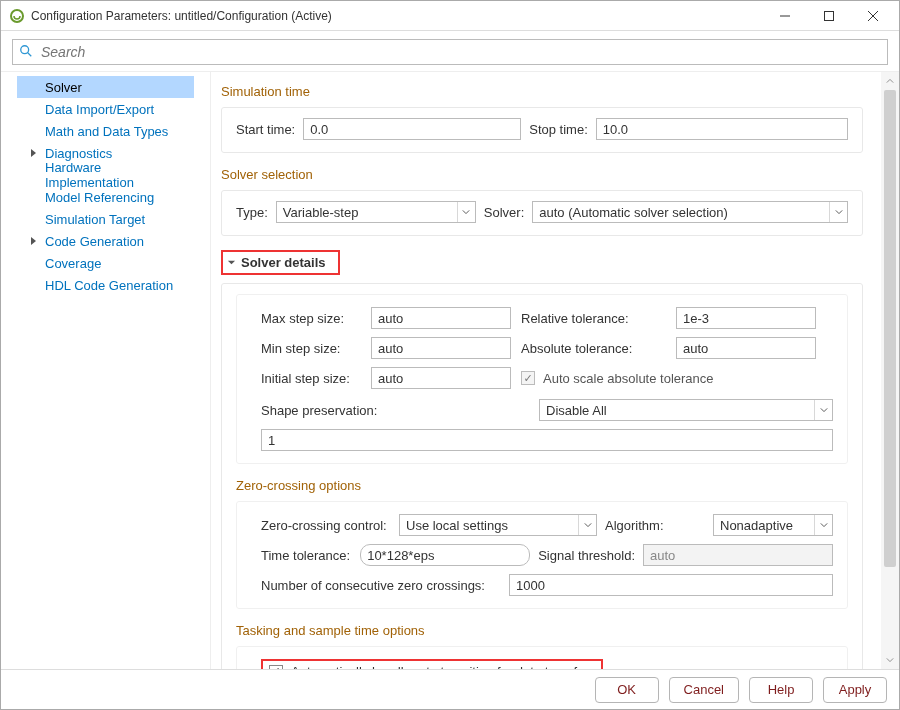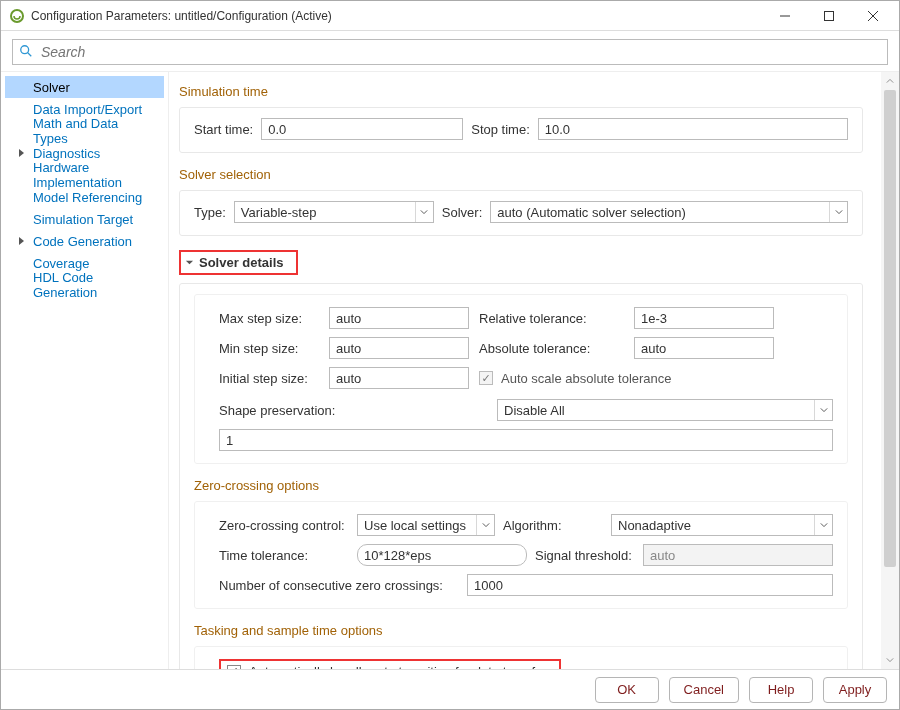--- a/index.html
+++ b/index.html
@@ -36,23 +36,23 @@
     padding: 0 6px;
     background: #fff;
   }
   .search-wrap svg { width: 14px; height: 14px; margin-right: 6px; }
   .search-wrap input {
     border: none; outline: none; flex: 1; font-size: 14px; font-style: italic;
     color: #999; background: transparent;
   }
   .main { flex: 1; display: flex; overflow: hidden; border-top: 1px solid #eee; }
   .sidebar {
-    width: 168px;
+    width: 210px;
     border-right: 1px solid #eee;
-    padding: 4px 4px;
+    padding: 4px 16px;
     overflow: auto;
   }
   .nav-item {
     display: flex; align-items: center;
     height: 22px;
     padding: 0 8px 0 28px;
     color: #0072bd;
     font-size: 13px;
     position: relative;
   }
@@ -217,21 +217,21 @@
       </div>
   </div>
 
   <div class="content-wrap">
     <div class="content">
 
       <div class="section-title">Simulation time</div>
       <div class="fieldset">
         <div class="row">
           <span class="lbl">Start time:</span>
-          <input class="txt" style="width: 202px;" value="0.0">
+          <input class="txt" style="width: 218px;" value="0.0">
           <span class="lbl">Stop time:</span>
           <input class="txt" style="flex: 1 1 0%;" value="10.0">
         </div>
       </div>
 
       <div class="section-title">Solver selection</div>
       <div class="fieldset">
         <div class="row">
           <span class="lbl">Type:</span>
           <div class="select" style="width:200px">
@@ -294,21 +294,21 @@
           </div>
           <div class="row" style="margin-top:8px">
             <input class="txt" style="flex: 1 1 0%;" value="1">
           </div>
         </div>
 
         <div class="section-title" style="margin-top:14px">Zero-crossing options</div>
         <div class="inner">
           <div class="row">
             <span class="lbl" style="width:130px">Zero-crossing control:</span>
-            <div class="select" style="width:138px">
+            <div class="select" style="width:198px">
               <span class="val">Use local settings</span>
               <span class="dd">
                   <svg viewBox="0 0 10 10">
                     <path d="M1 3l4 4 4-4" fill="none" stroke="#555" stroke-width="1.2"></path>
                   </svg>
                 </span>
             </div>
             <span class="lbl" style="width:100px">Algorithm:</span>
             <div class="select" style="flex:1">
               <span class="val">Nonadaptive</span>

